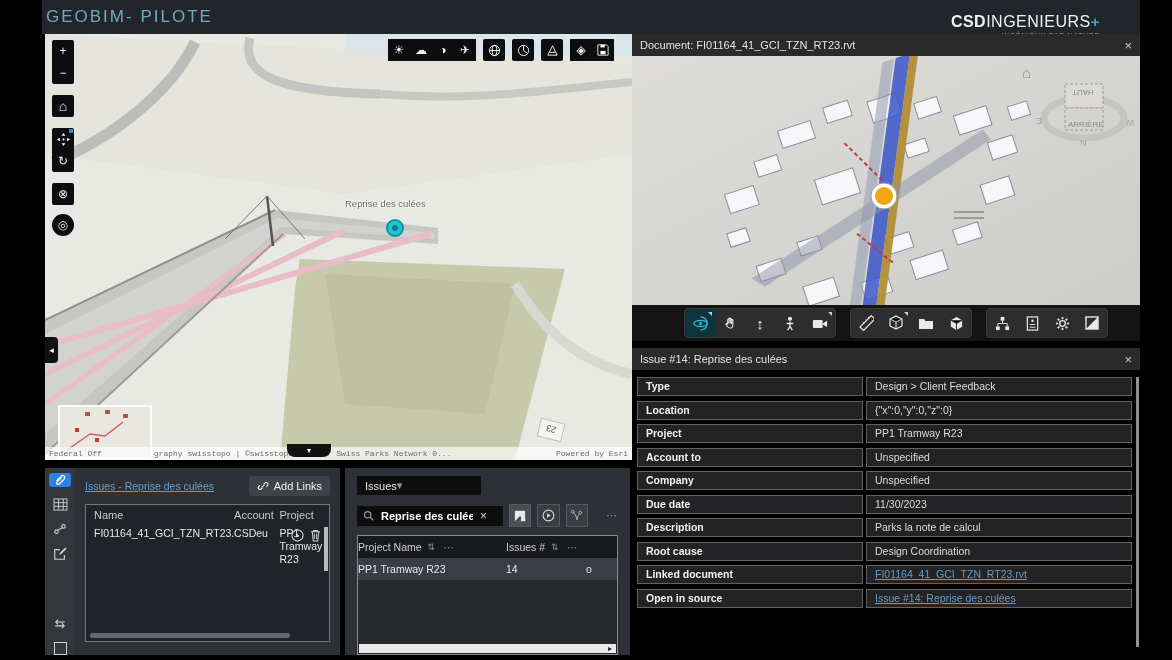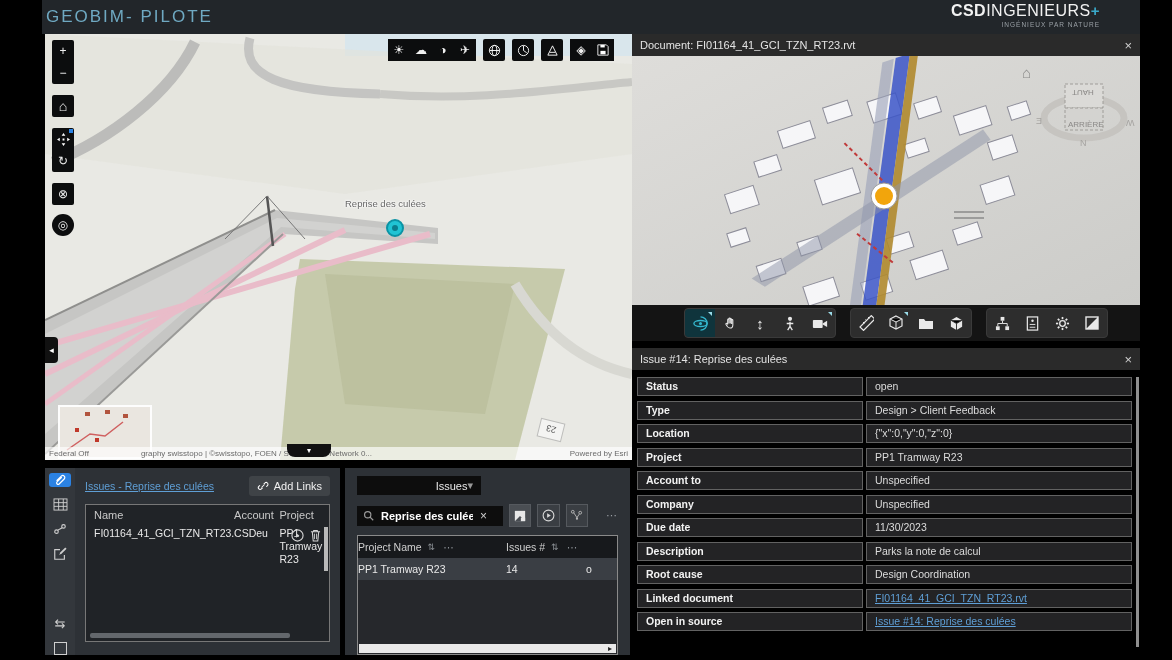--- a/index.html
+++ b/index.html
@@ -2,38 +2,38 @@
 <html><head>
 <meta charset="utf-8">
 <style>
   html,body{margin:0;padding:0;background:#000;}
   body{width:1172px;height:660px;position:relative;overflow:hidden;
        font-family:"Liberation Sans",sans-serif;color:#ddd;font-size:11px;}
   .abs{position:absolute;}
   
   #header{left:42px;top:0;width:1098px;height:34px;background:#22262a;display:flex;align-items:center;}
   #app-title{color:#6fa9c2;font-size:17px;letter-spacing:2px;margin-left:4px;font-weight:500;}
-  #logo{position:absolute;right:40px;top:4px;text-align:right;line-height:14px;}
+  #logo{position:absolute;right:40px;top:15px;text-align:right;line-height:14px;}
   #logo .l1{font-size:16px;color:#f2f2f2;letter-spacing:.5px;}
   #logo .l1 b{font-weight:bold;}
   #logo .plus{color:#3aa9c9;font-weight:bold;font-size:15px;vertical-align:top;}
   #logo .l2{font-size:6.5px;color:#9aa0a6;letter-spacing:1px;}
   
   #map{left:45px;top:34px;width:587px;height:426px;background:#e9e9e4;overflow:hidden;}
   .mapbtn{width:22px;height:22px;background:#0c0d0e;color:#f0f0f0;display:flex;align-items:center;justify-content:center;
           font-size:12px;border-radius:2px;position:relative;}
   .mapgroup{display:flex;flex-direction:column;gap:0;}
   .mapgroup .mapbtn{border-radius:0;}
   .mapgroup .mapbtn:first-child{border-radius:2px 2px 0 0;}
   .mapgroup .mapbtn:last-child{border-radius:0 0 2px 2px;}
   .hgroup{display:flex;}
   .hgroup .mapbtn{border-radius:0;}
   .badge-blue{position:absolute;top:1px;right:1px;width:4px;height:4px;background:#2b82e3;}
   #attribution{left:0;bottom:0;width:100%;height:13px;background:rgba(255,255,255,.65);display:flex;align-items:center;
-               font-size:8px;color:#6a6a6a;padding:0 4px;box-sizing:border-box;}
+               font-size:8px;color:#6a6a6a;padding:0 4px;box-sizing:border-box;font-family:Liberation Mono, monospace;}
   #attr-tab{position:absolute;left:242px;bottom:3px;width:44px;height:13px;background:#111;border-radius:0 0 8px 8px;
             color:#fff;display:flex;align-items:center;justify-content:center;font-size:8px;}
   #map-collapse{left:0;top:303px;width:13px;height:26px;background:#111;color:#fff;display:flex;align-items:center;
                 justify-content:center;border-radius:0 4px 4px 0;font-size:9px;}
   #marker-label{left:300px;top:164px;color:#666;font-size:9.5px;text-shadow:0 0 3px #fff,0 0 3px #fff,0 0 2px #fff;}
   
   #right{left:632px;top:34px;width:508px;height:626px;background:#000;}
   .titlebar{height:22px;background:#2a2a2a;display:flex;align-items:center;padding:0 8px;color:#e3e3e3;font-size:11px;}
   .titlebar .close{margin-left:auto;color:#cfcfcf;font-size:13px;cursor:pointer;}
   #viewer-canvas{position:relative;width:508px;height:249px;overflow:hidden;}
@@ -65,21 +65,21 @@
   #links-table{margin-top:8px;height:138px;position:relative;box-sizing:border-box;}
   .lt-row{display:flex;padding:4px 6px 2px 8px;color:#c9c9c9;}
   .lt-row .c1{width:148px;} .lt-row .c2{width:48px;} .lt-row .c3{width:46px;}
   .lt-data{color:#e8e8e8;font-size:10.5px;}
   .lt-icons{position:absolute;right:8px;top:24px;display:flex;gap:6px;color:#d8d8d8;}
   #lt-vscroll{position:absolute;right:1px;top:22px;width:4px;height:44px;background:#b9b9b9;}
   #lt-hscroll{position:absolute;left:4px;bottom:3px;width:200px;height:5px;background:#63676c;border-radius:2px;}
   
   #issues-panel{left:345px;top:468px;width:285px;height:187px;background:#2d3136;box-sizing:border-box;padding:8px 12px;}
   #issues-dd{width:108px;height:19px;background:#0d0d0d;display:flex;align-items:center;color:#e8e8e8;
-             padding:0 8px;justify-content:flex-end;font-size:11px;}
+             padding:0 8px;justify-content:flex-start;font-size:11px;}
   #search-row{display:flex;align-items:center;margin-top:9px;gap:6px;}
   #searchbox{width:138px;height:20px;background:#0d0d0d;display:flex;align-items:center;padding:0 6px;gap:5px;}
   #searchbox input{background:transparent;border:none;outline:none;color:#fff;font-size:11px;width:92px;
                    font-family:"Liberation Sans",sans-serif;font-weight:bold;}
   .sqbtn{width:21px;height:21px;background:#3a3e43;border:1px solid #55595e;display:flex;align-items:center;
          justify-content:center;color:#e0e0e0;}
   #issues-table{margin-top:8px;height:118px;position:relative;border:1px solid #8a8a8a;background:#26282c;}
   .it-head{display:flex;background:#17191c;color:#cfcfcf;height:22px;align-items:center;font-size:10.5px;}
   .it-head .sort{color:#8a8f94;font-size:9px;margin-left:6px;}
   .it-head .dots{color:#8a8f94;margin-left:8px;letter-spacing:1px;}
@@ -403,24 +403,20 @@
     </div>
   </div>
 
   <div class="titlebar" style="margin-top:7px;">
     <span>Issue #14: Reprise des culées</span>
     <span class="close">×</span>
   </div>
 
   <div id="issue-rows">
     <div class="irow">
-        <div class="lab">Status</div>
-        <div class="val">open</div>
-      </div>
-    <div class="irow">
         <div class="lab">Type</div>
         <div class="val">Design &gt; Client Feedback</div>
       </div>
     <div class="irow">
         <div class="lab">Location</div>
         <div class="val">{"x":0,"y":0,"z":0}</div>
       </div>
     <div class="irow">
         <div class="lab">Project</div>
         <div class="val">PP1 Tramway R23</div>

